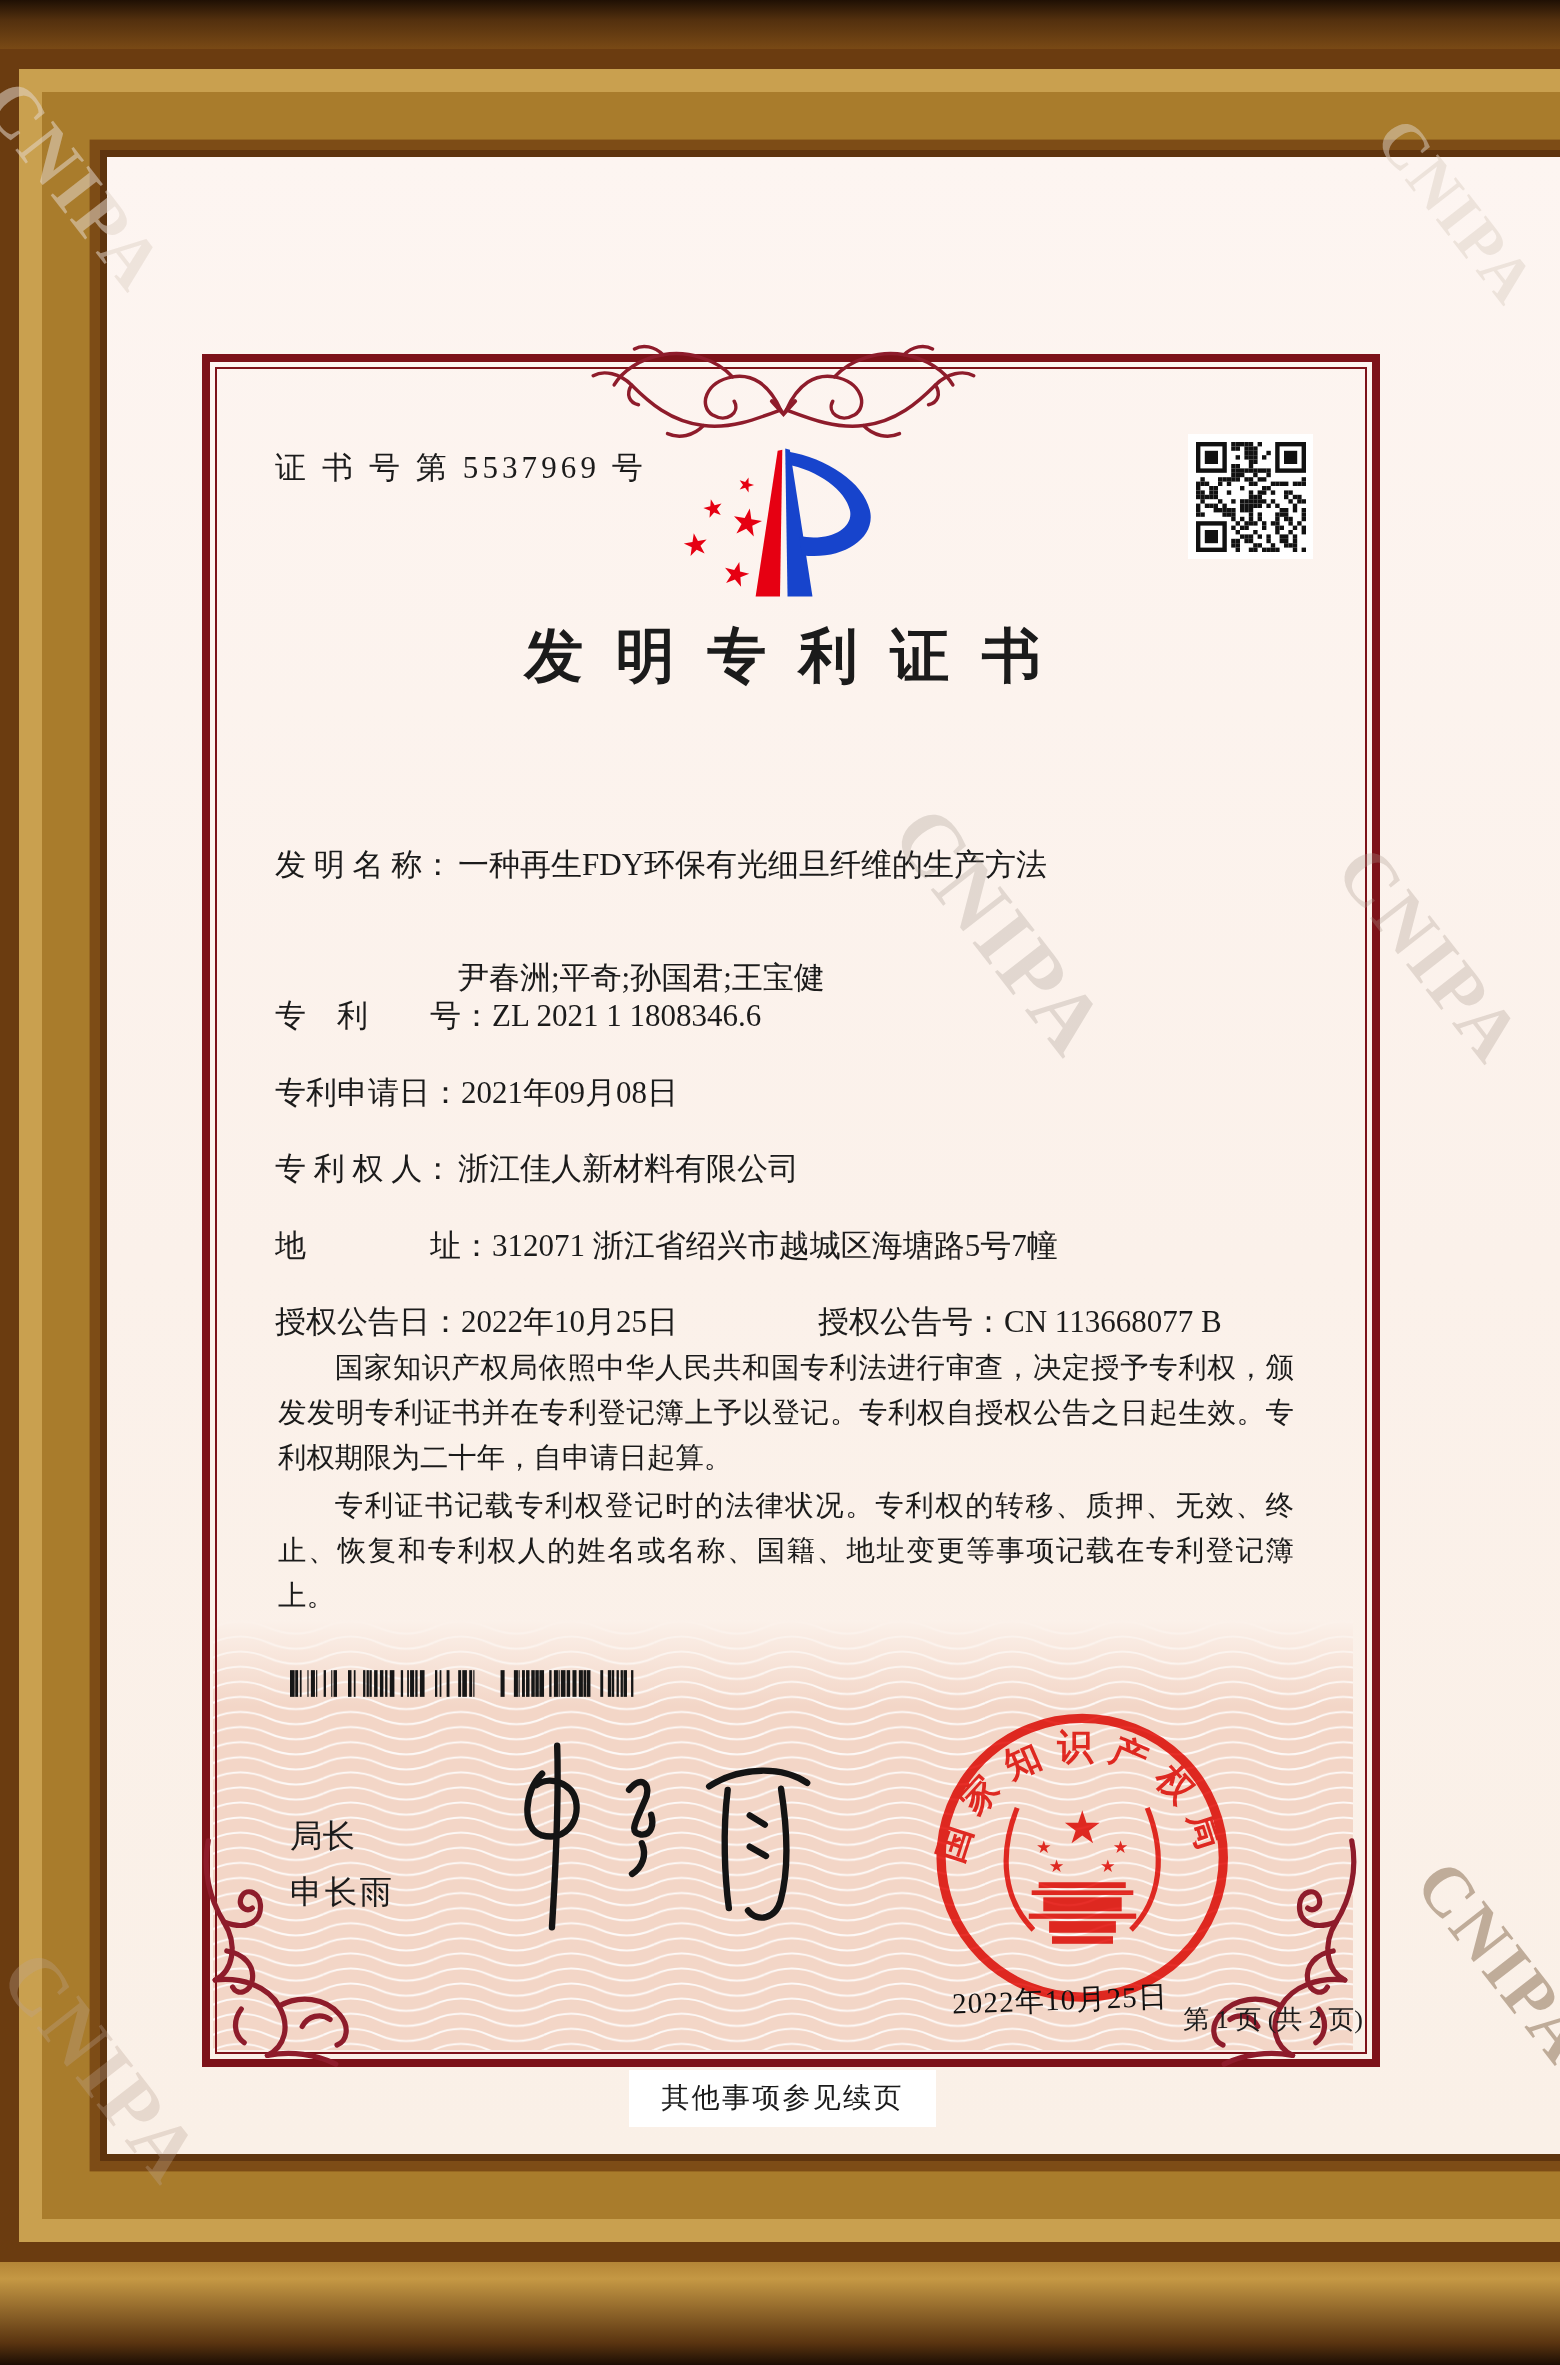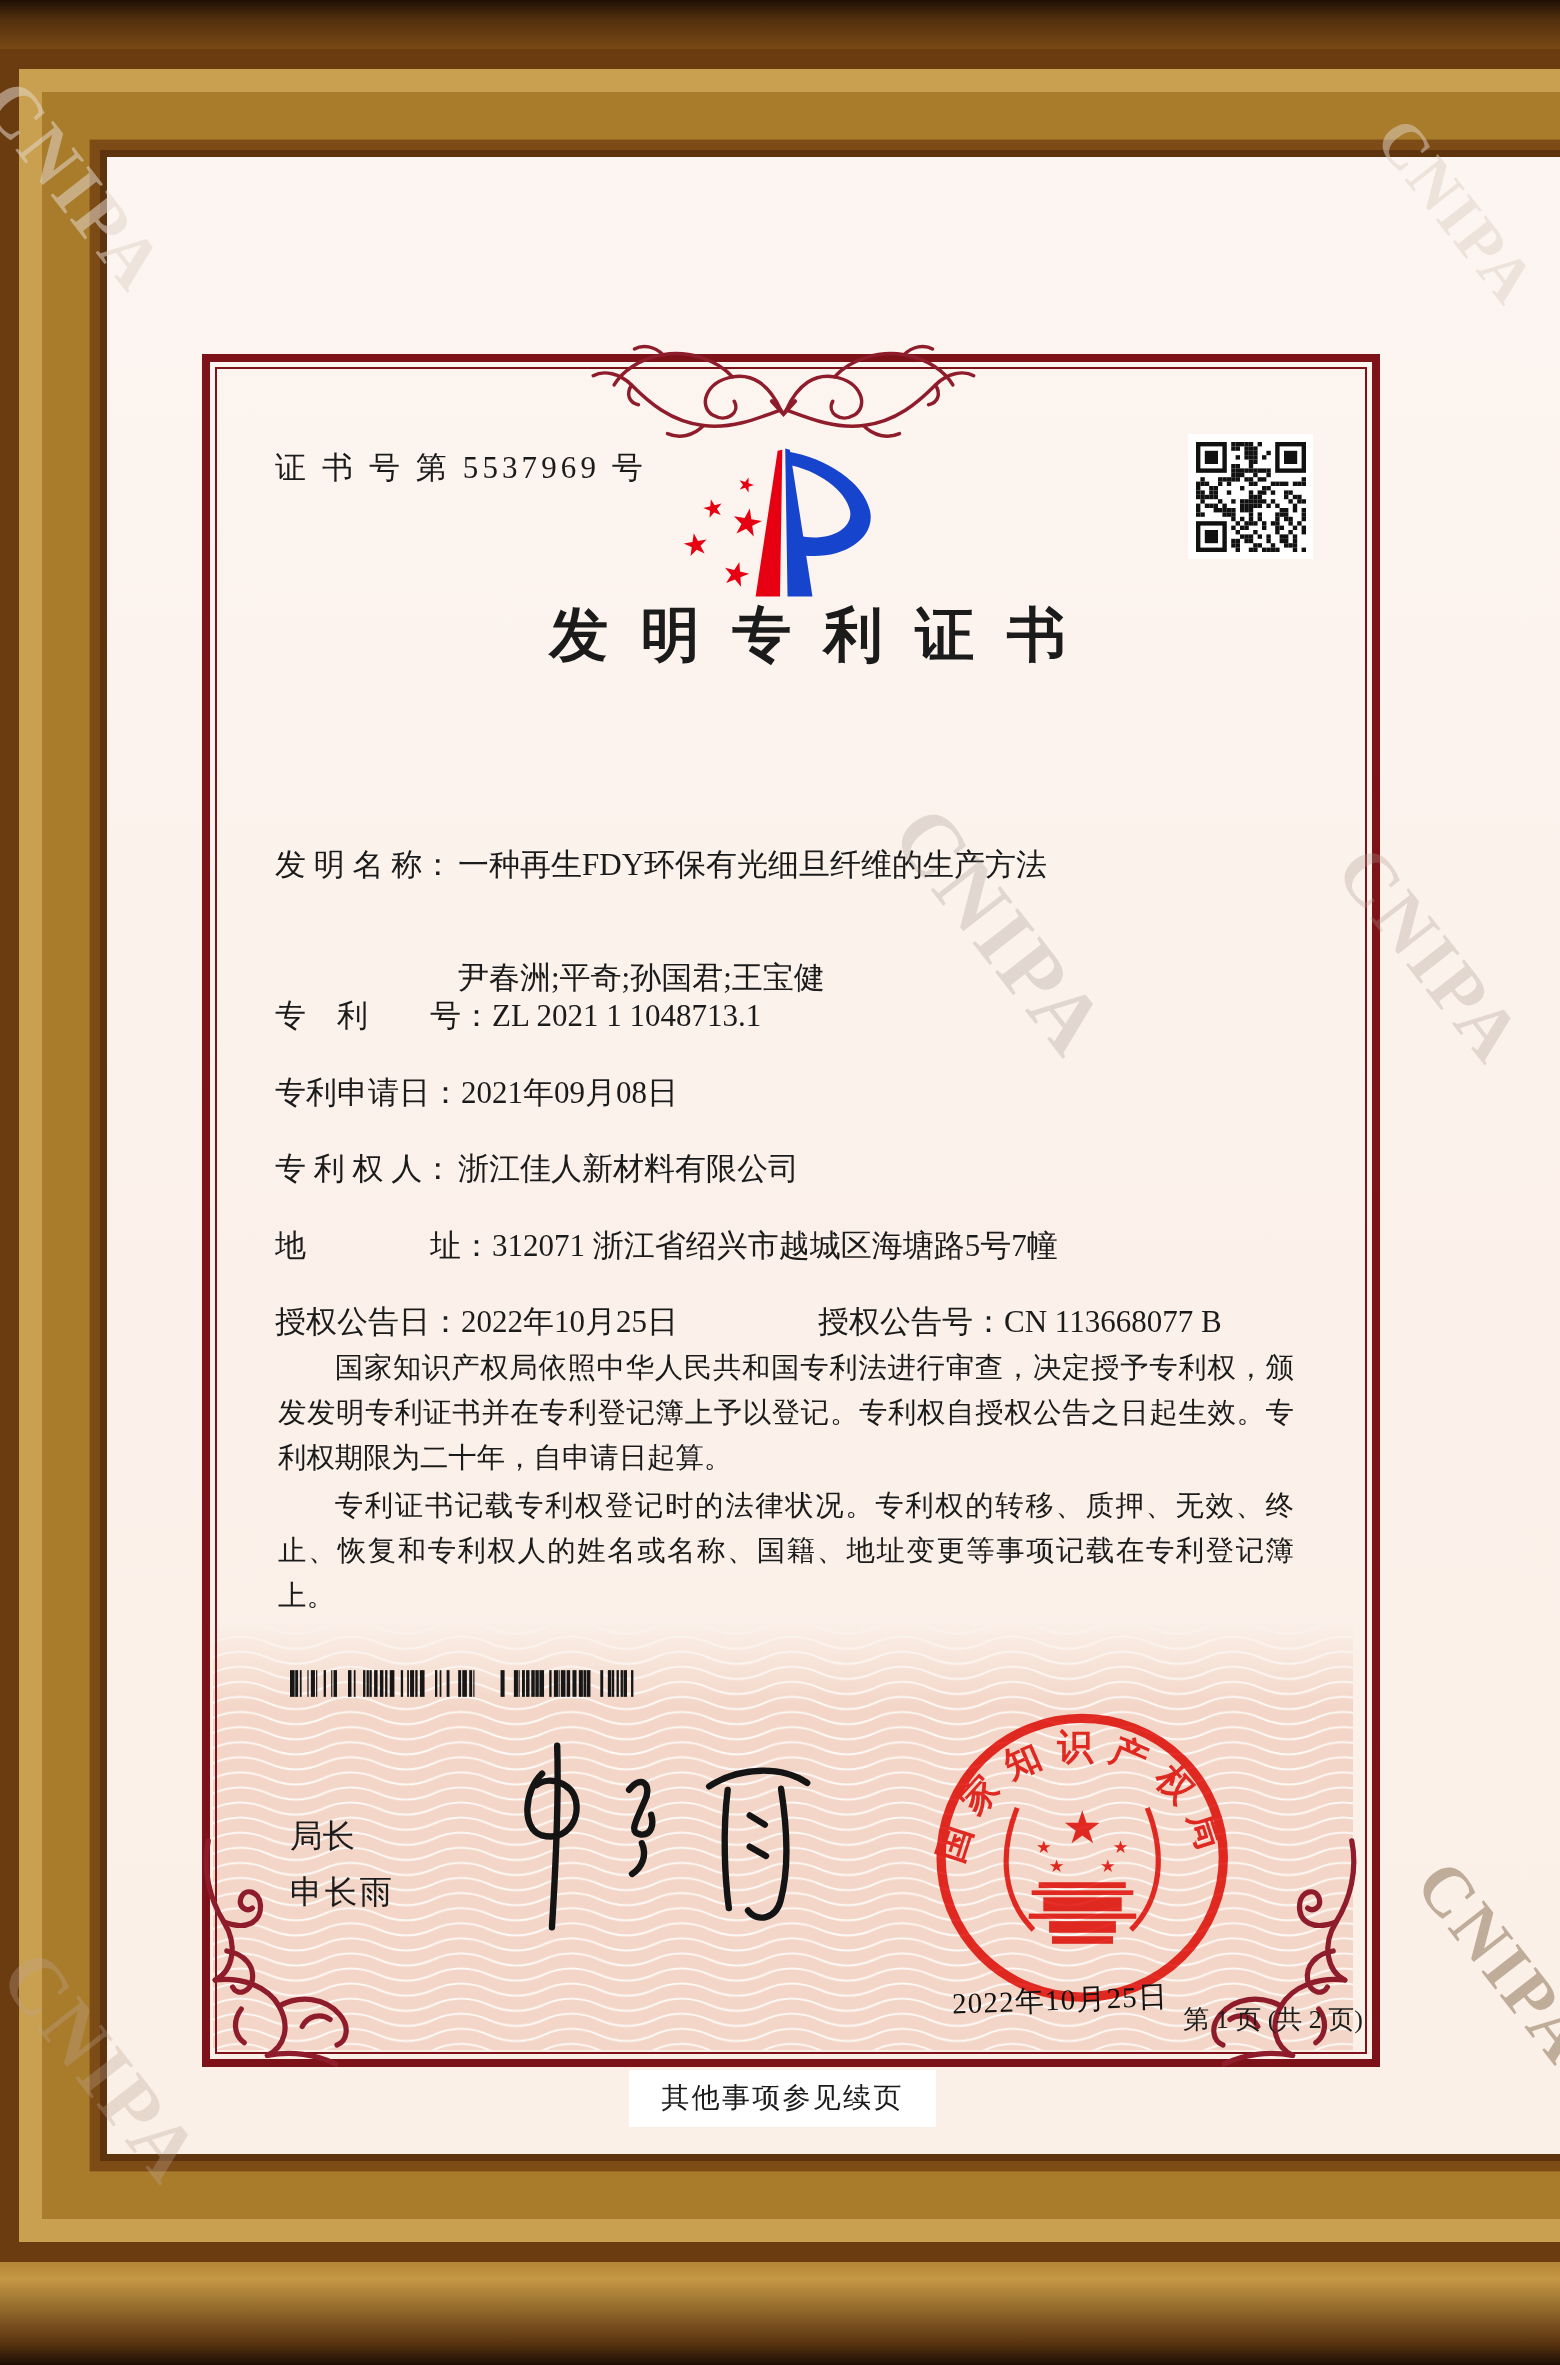--- a/index.html
+++ b/index.html
@@ -22,22 +22,22 @@
   .waves-wrap{position:absolute;left:106px;top:1463px;width:1140px;height:430px;overflow:hidden;}
   .waves-wrap svg{display:block;}
   .waves-fade{position:absolute;inset:0;background:linear-gradient(180deg,#fbf1ea 0px,rgba(251,241,234,0) 87px);}
   
   .wm{position:absolute;font-family:"Liberation Serif","DejaVu Serif",serif;font-weight:bold;
       transform-origin:left top;transform:rotate(52deg);letter-spacing:3.5px;white-space:nowrap;}
   
   .cert-no{position:absolute;left:168px;top:290px;font-size:31px;letter-spacing:4.1px;}
   .logo{position:absolute;left:557px;top:284px;}
   .qr{position:absolute;left:1081px;top:277px;width:110px;height:110px;background:#ffffff;padding:7.5px;}
-  .title{position:absolute;left:95px;top:439px;width:1161px;text-align:center;
-         font-size:59px;font-weight:bold;letter-spacing:32.5px;text-indent:32.5px;margin-left:25px;}
+  .title{position:absolute;left:95px;top:460px;width:1161px;text-align:center;
+         font-size:59px;font-weight:bold;letter-spacing:32.5px;text-indent:32.5px;}
   .row{position:absolute;left:168px;font-size:31px;white-space:nowrap;margin-top:9px;}
   .row .lbl{display:inline-block;min-width:183px;}
   .legal{position:absolute;left:168px;top:1185px;width:1022px;font-size:28.4px;
          line-height:45px;text-align:justify;}
   .legal p{margin:3px;text-indent:2em;}
   .barcode{position:absolute;left:183px;top:1513px;}
   .director-title{position:absolute;left:183px;top:1658px;font-size:32.5px;}
   .director-name{position:absolute;left:183px;top:1714px;font-size:32.5px;letter-spacing:2.3px;}
   .signature{position:absolute;left:348px;top:1576px;}
   .seal{position:absolute;left:823px;top:1551px;mix-blend-mode:multiply;opacity:.95;}
@@ -357,21 +357,21 @@
 
     <div class="title">发明专利证书</div>
 
     <div class="row" style="top:678px;">
       <span class="lbl">发 明 名 称：</span><span>一种再生FDY环保有光细旦纤维的生产方法</span>
     </div>
     <div class="row" style="top:791px;left:351px;">
       <span>尹春洲;平奇;孙国君;王宝健</span>
     </div>
     <div class="row" style="top:829px;">
-      <span class="lbl">专　利　　号：</span><span>ZL 2021 1 1048713.1</span>
+      <span class="lbl">专　利　　号：</span><span>ZL 2021 1 1808346.6</span>
     </div>
     <div class="row" style="top:906px;">
       <span class="lbl">专利申请日：</span><span>2021年09月08日</span>
     </div>
     <div class="row" style="top:982px;">
       <span class="lbl">专 利 权 人：</span><span>浙江佳人新材料有限公司</span>
     </div>
     <div class="row" style="top:1059px;">
       <span class="lbl">地　　　　址：</span><span>312071 浙江省绍兴市越城区海塘路5号7幢</span>
     </div>

